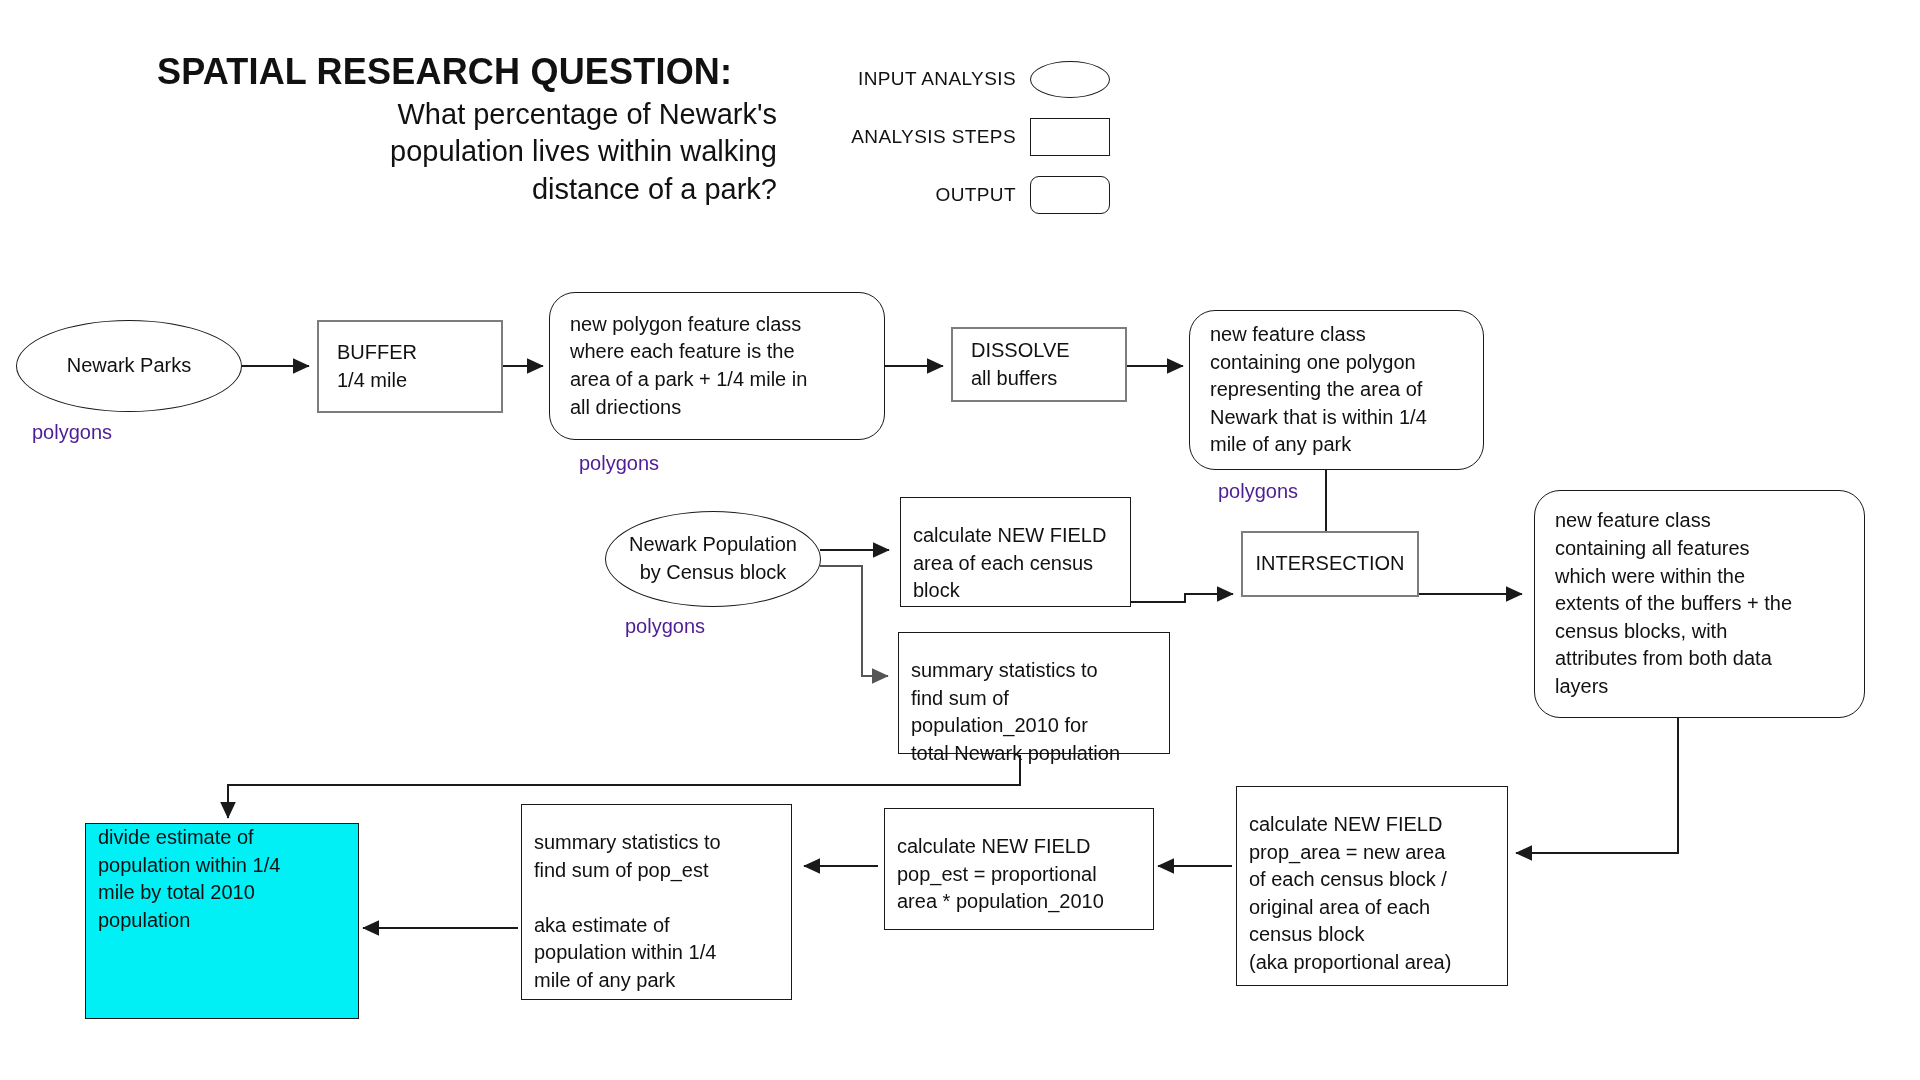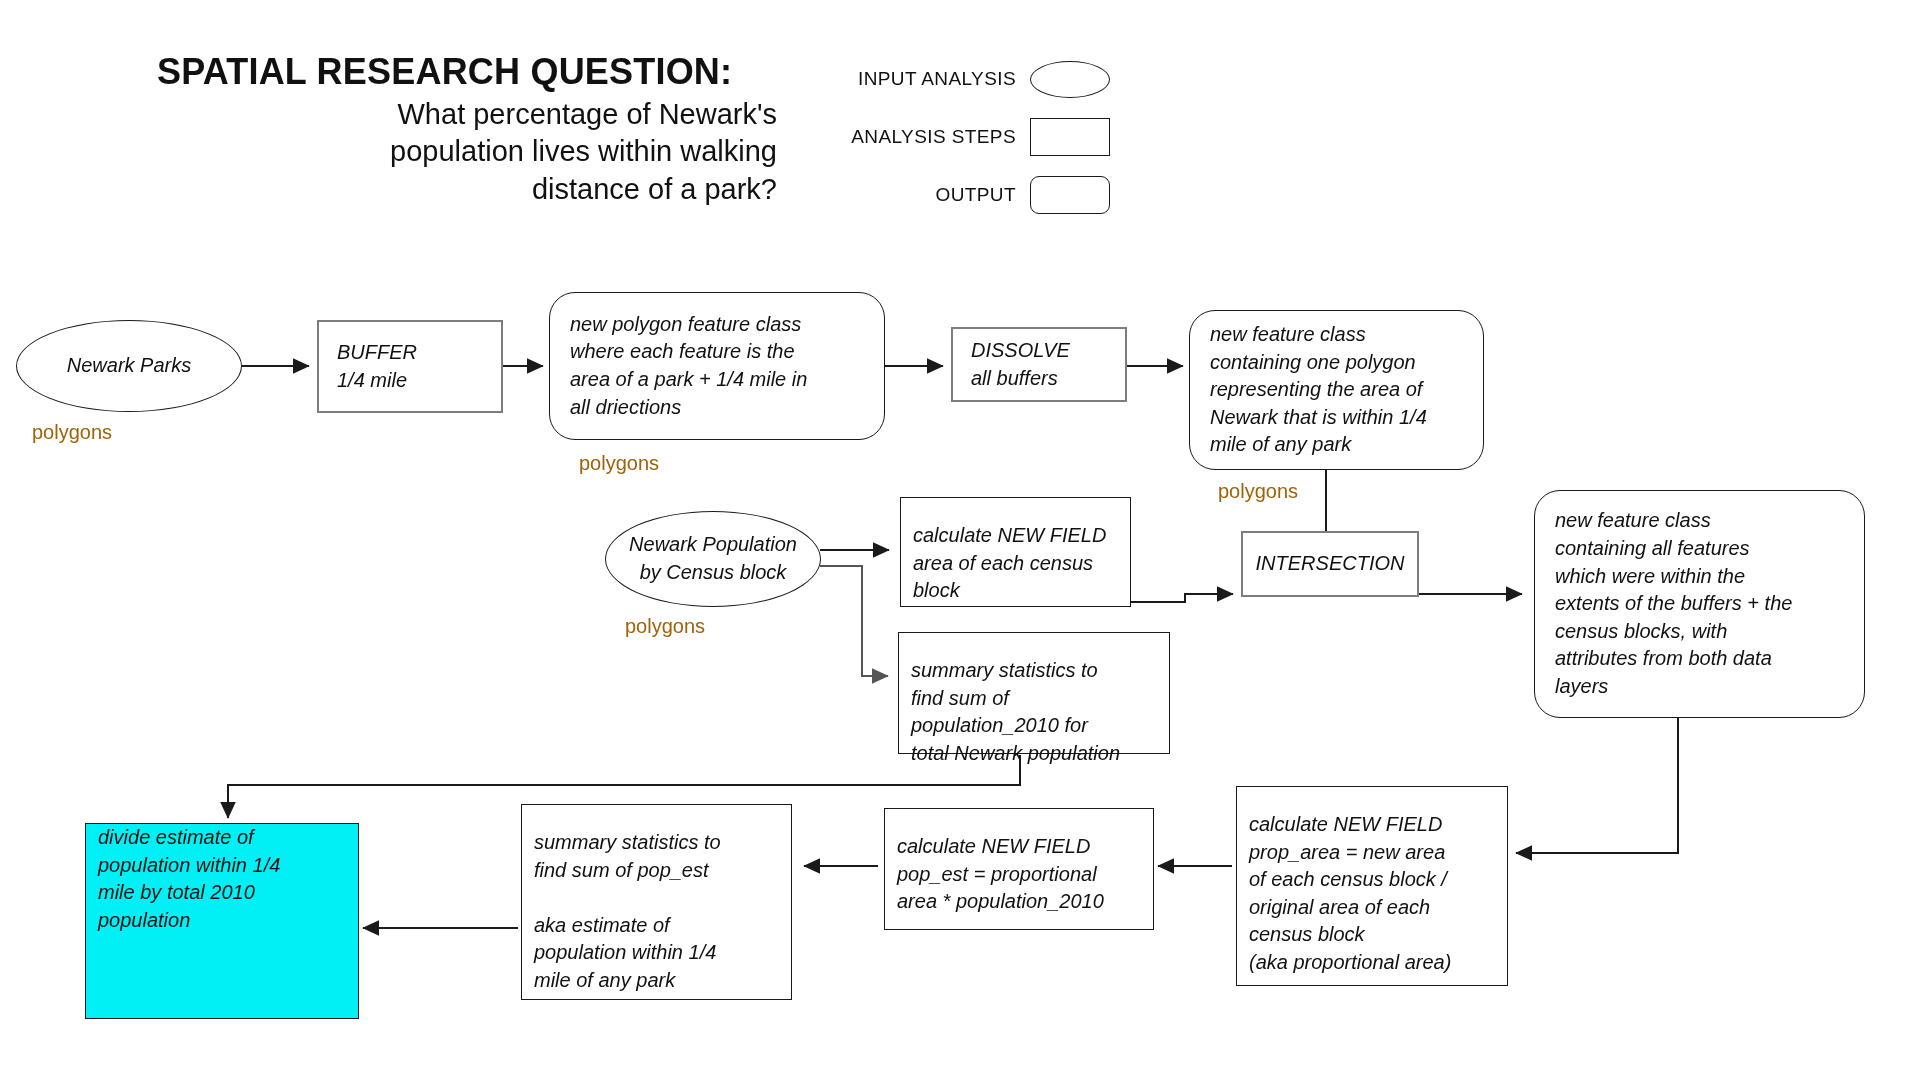--- a/index.html
+++ b/index.html
@@ -83,21 +83,20 @@
     box-sizing: border-box;
     display: flex;
     align-items: center;
     background: #ffffff;
   }
   .node .node-text {
     font-size: 20px;
     line-height: 1.38;
     color: #111;
     white-space: pre-line;
-    font-style: italic;
   }
 
   
   .node.input {
     border: 1.5px solid #1a1a1a;
     border-radius: 50%;
     justify-content: center;
     text-align: center;
   }
   .node.input .node-text { text-align: center; }
@@ -132,21 +131,21 @@
     border-radius: 0;
     align-items: flex-start;
     padding: 0 12px;
   }
   .node.final .node-text { padding-top: 0; }
 
   
   .geom-label {
     position: absolute;
     font-size: 20px;
-    color: #a16207;
+    color: #4c1d95;
     white-space: nowrap;
   }
 
   
   #connectors {
     position: absolute;
     left: 0;
     top: 0;
     width: 1920px;
     height: 1080px;

